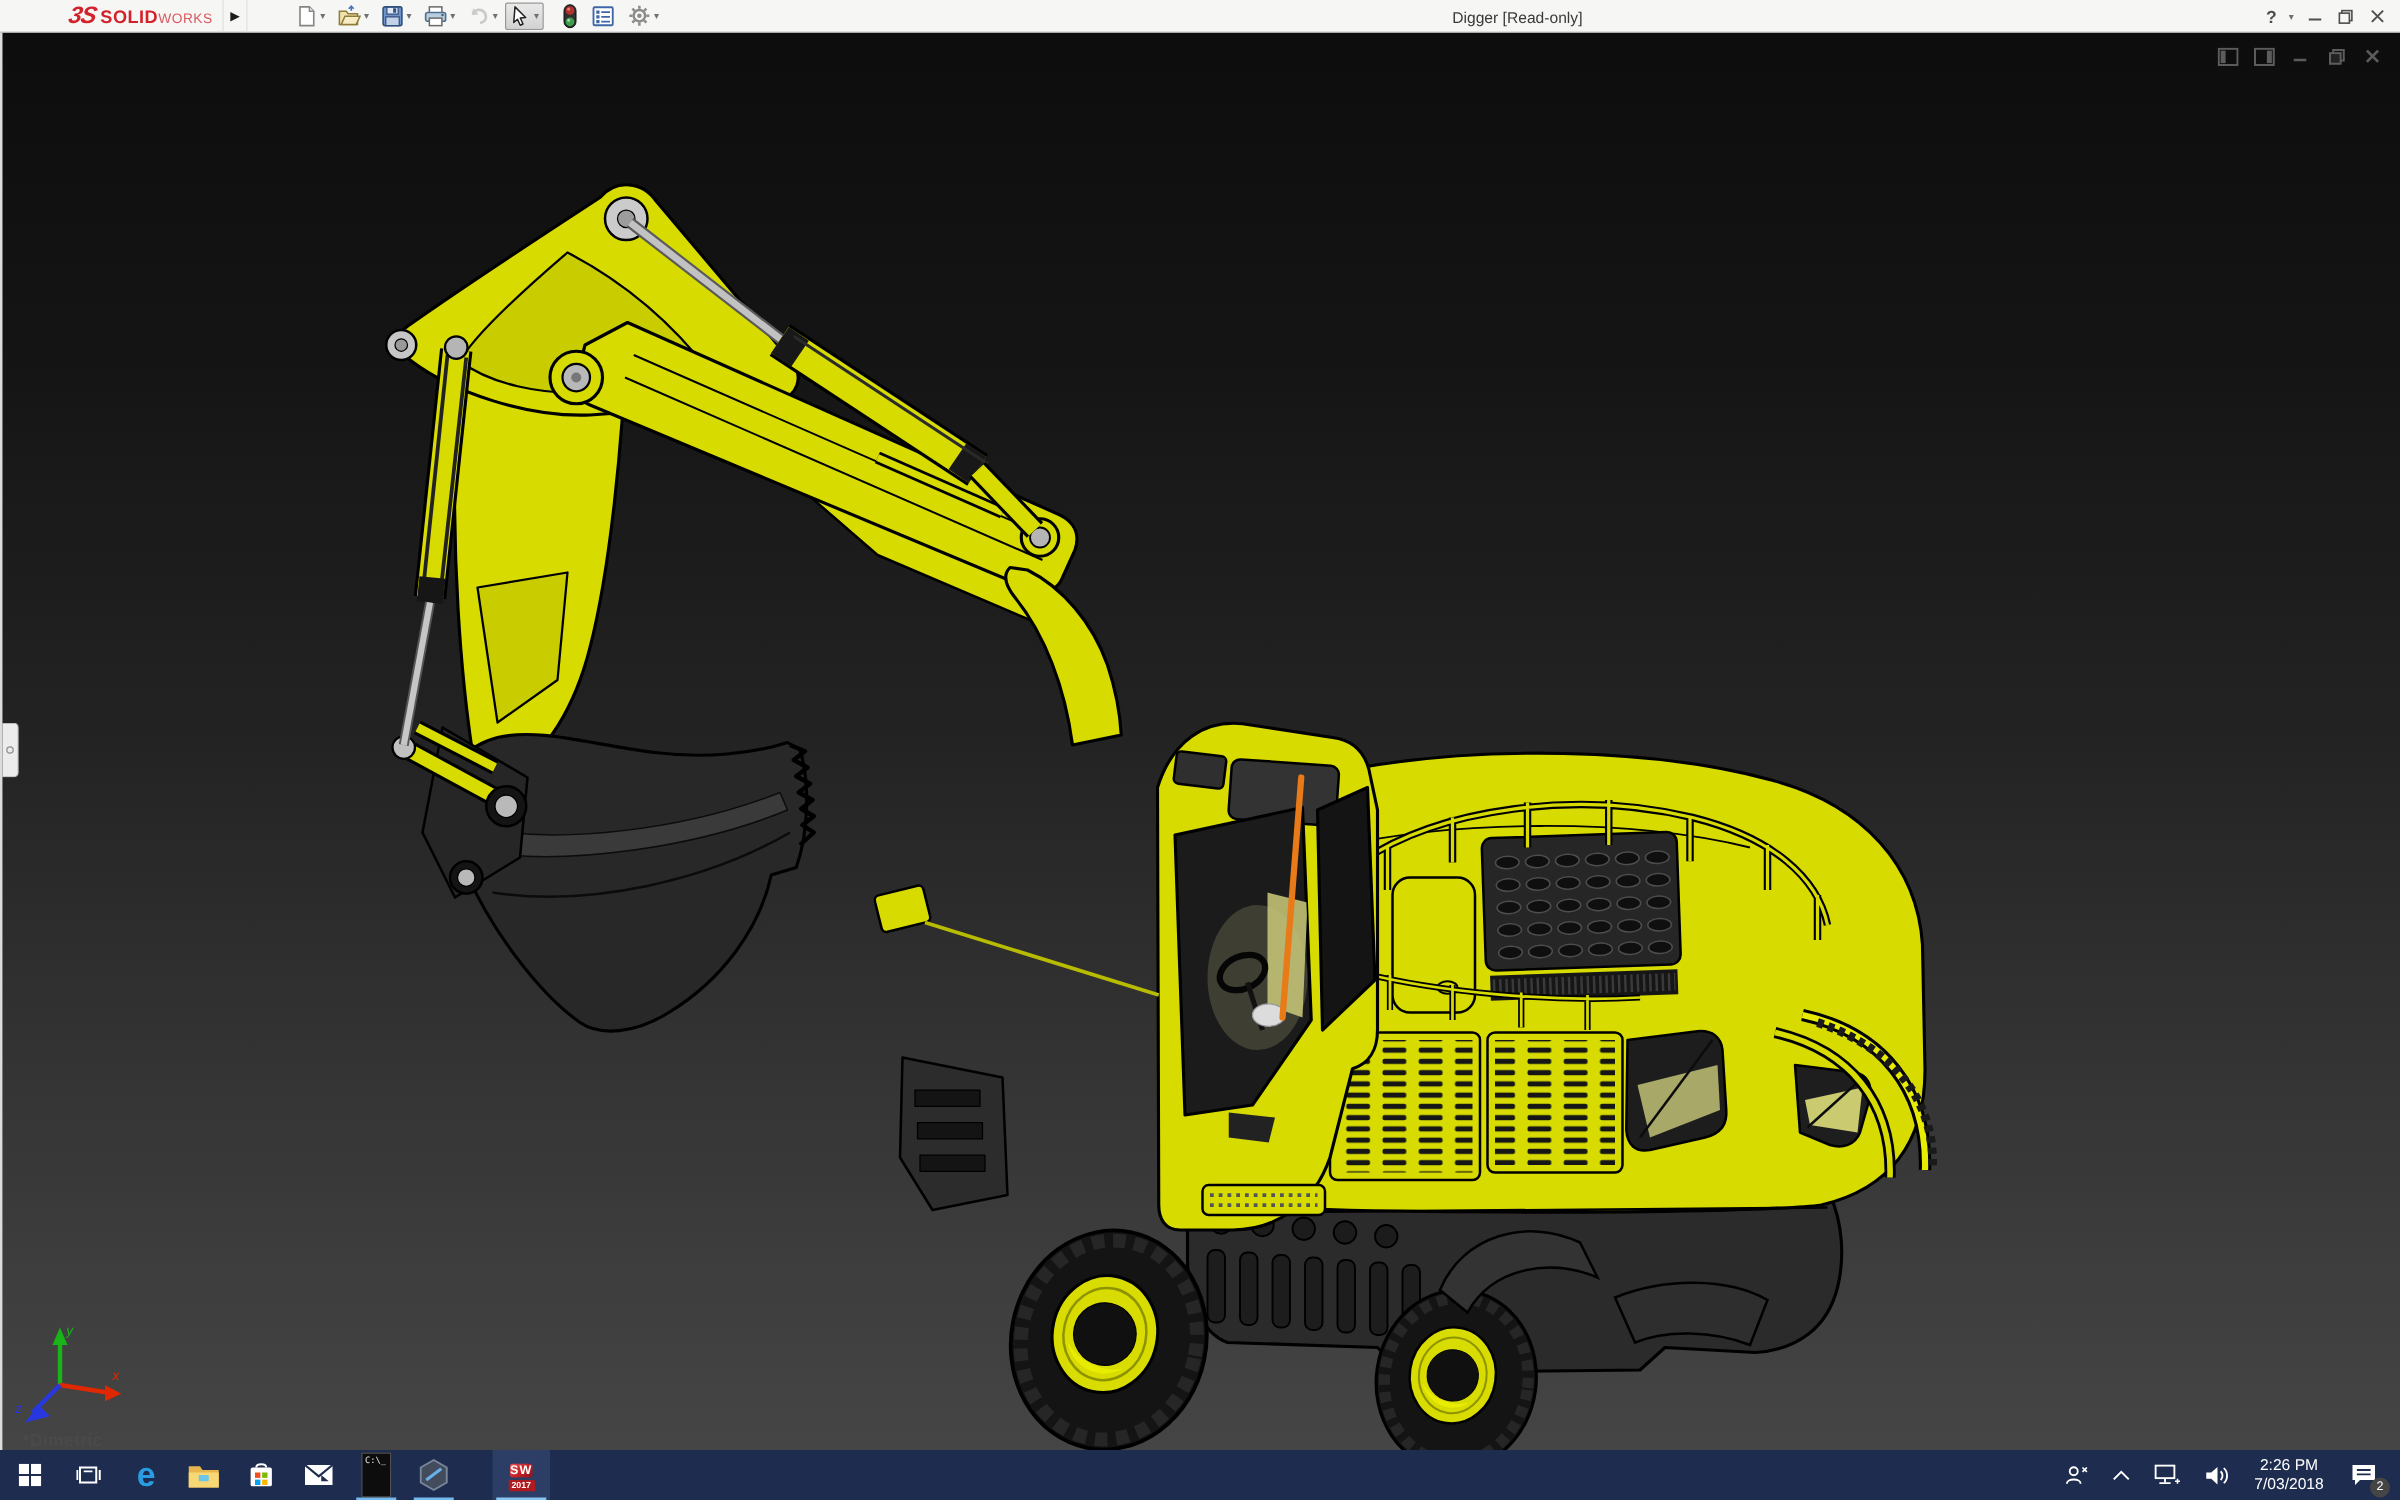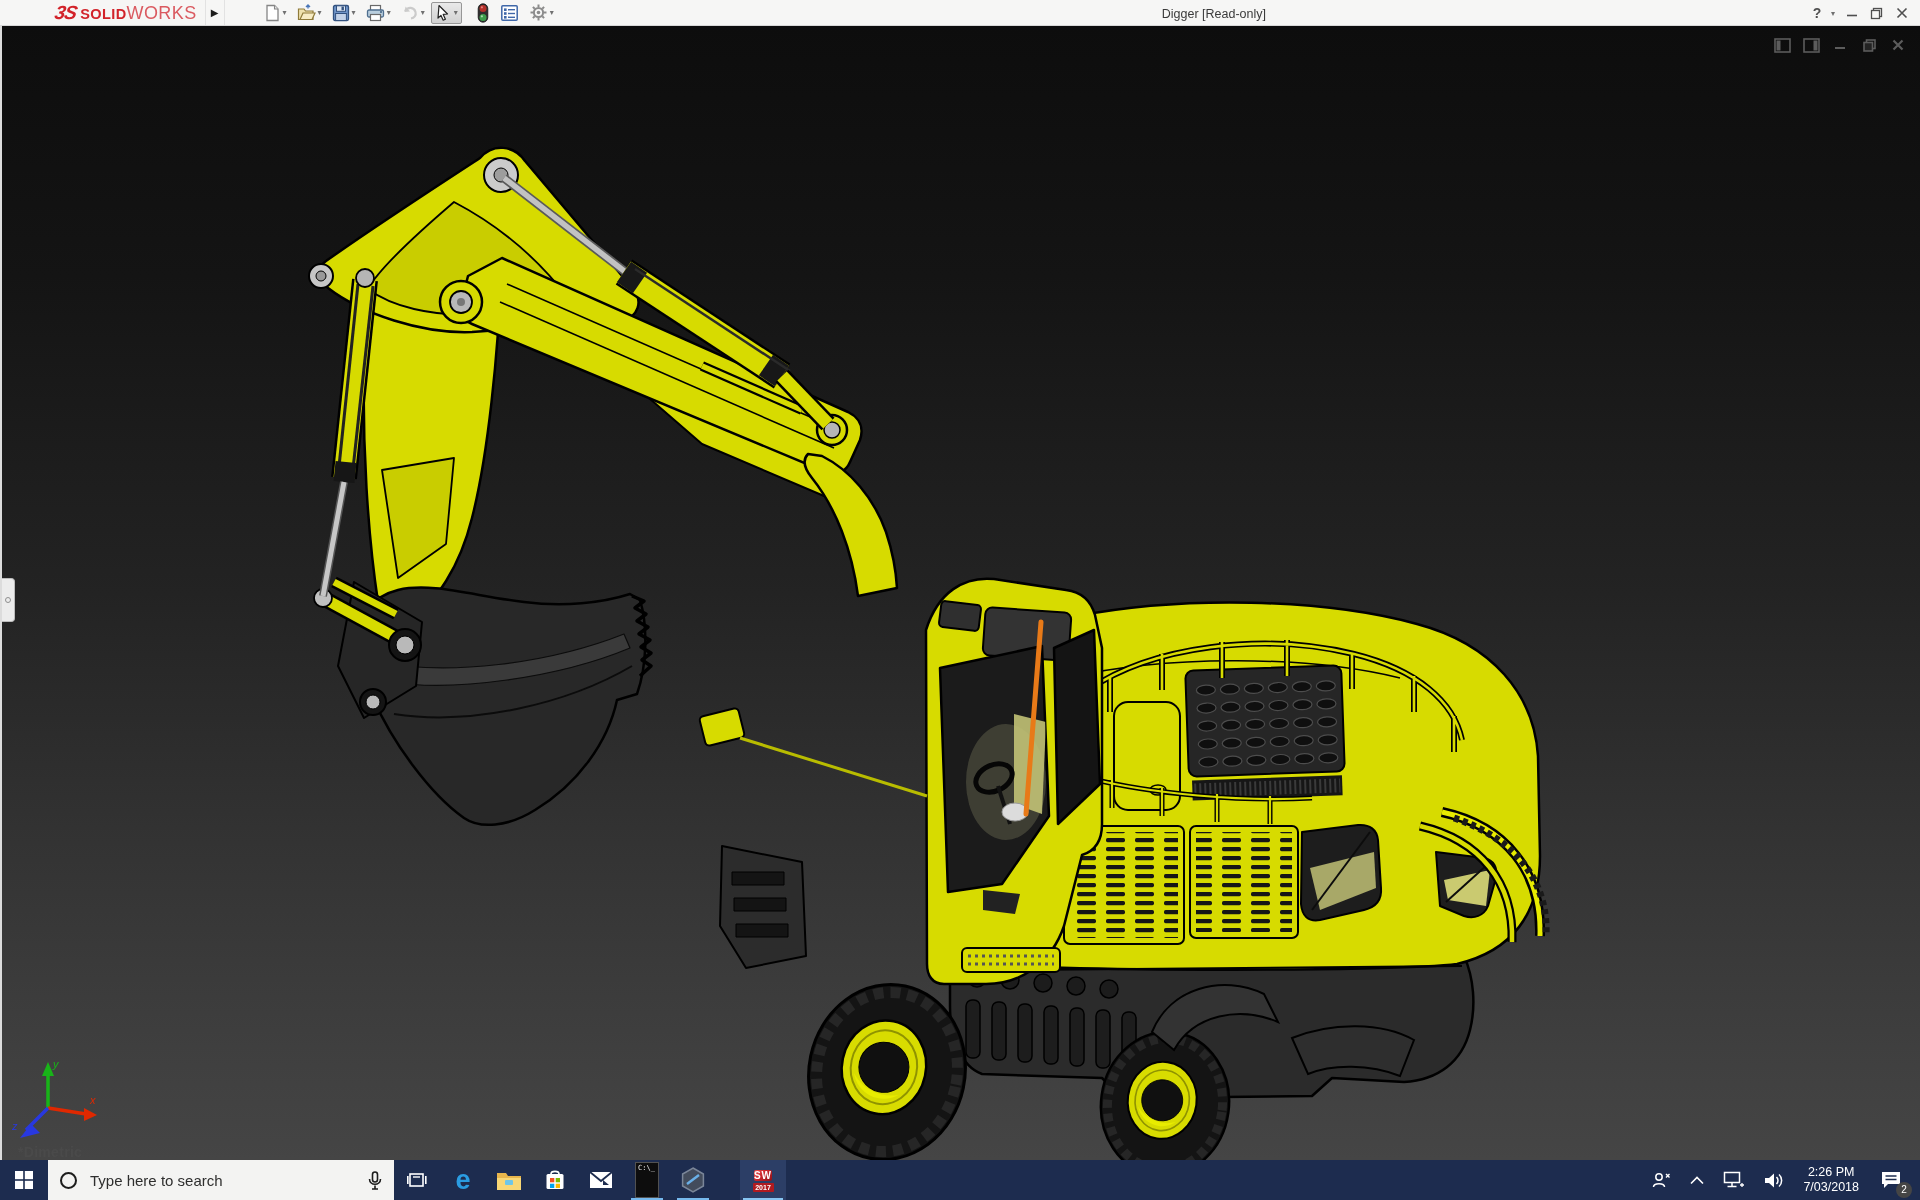--- a/index.html
+++ b/index.html
@@ -7,21 +7,21 @@
     font-family:"Liberation Sans", sans-serif; background:#000; }
   .screen { position:relative; width:1920px; height:1200px; }
 
   
   .titlebar { position:absolute; top:0; left:0; width:1920px; height:26px;
     background:#f6f6f5; border-bottom:1px solid #d8d8d8; display:flex; align-items:center; z-index:30; }
   .logo { display:flex; align-items:baseline; margin-left:55px; color:#d2232a; white-space:nowrap; }
   .logo-mark { font-style:italic; font-weight:bold; font-size:19px; transform:skewX(-12deg);
     letter-spacing:-1px; margin-right:4px; }
   .logo-solid { font-weight:bold; font-size:14.5px; letter-spacing:.4px; }
-  .logo-works { font-weight:normal; font-size:18px; letter-spacing:.4px; color:#da5a60; }
+  .logo-works { font-weight:normal; font-size:11px; letter-spacing:.4px; color:#da5a60; }
   .flyout { width:20px; height:25px; margin-left:8px; border:none; border-left:1px solid #e2e2e2;
     border-right:1px solid #e2e2e2; background:transparent; font-size:10px; color:#1b1b1b;
     display:flex; align-items:center; justify-content:center; padding:0; }
   .toolbar { display:flex; align-items:center; margin-left:34px; }
   .tool { display:flex; align-items:center; height:22px; padding:0 3px; margin:0 1px;
     border:1px solid transparent; background:transparent; }
   .tool svg { display:block; }
   .tool .caret { font-size:8px; color:#707070; margin-left:2px; }
   .tool.active { background:linear-gradient(#e9e9e9,#d2d2d2); border:1px solid #979797; border-radius:2px; }
   .tool.disabled svg { opacity:.55; }
@@ -477,30 +477,20 @@
   <footer class="taskbar">
     <button class="start">
       <svg width="18" height="18" viewBox="0 0 18 18">
         <rect x="0" y="0" width="8.2" height="8.2" fill="#fff"></rect>
           <rect x="9.8" y="0" width="8.2" height="8.2" fill="#fff"></rect>
         <rect x="0" y="9.8" width="8.2" height="8.2" fill="#fff"></rect>
           <rect x="9.8" y="9.8" width="8.2" height="8.2" fill="#fff"></rect>
       </svg>
     </button>
 
-    <div class="searchbox">
-      <span class="search-ring"></span>
-      <input type="text" placeholder="Type here to search" style="">
-      <button class="mic-btn">
-        <svg width="14" height="19" viewBox="0 0 14 19">
-          <rect x="4.5" y="1" width="5" height="10" rx="2.5" fill="none" stroke="#1c1c1c" stroke-width="1.6"></rect>
-          <path d="M1.5 8 C1.5 15, 12.5 15, 12.5 8 M7 14.5 V18 M4 18 H10" fill="none" stroke="#1c1c1c" stroke-width="1.6"></path>
-        </svg>
-      </button>
-    </div>
 
     <button class="tb-btn">
       <svg width="20" height="17" viewBox="0 0 20 17">
         <rect x="3" y="2" width="13" height="12" fill="none" stroke="#fff" stroke-width="1.6"></rect>
         <line x1="0.8" y1="4" x2="0.8" y2="12" stroke="#fff" stroke-width="1.6"></line>
         <line x1="18.8" y1="4" x2="18.8" y2="12" stroke="#fff" stroke-width="1.6"></line>
         <line x1="6" y1="5" x2="13" y2="5" stroke="#fff" stroke-width="1.4"></line>
       </svg>
     </button>
     <button class="tb-btn">

